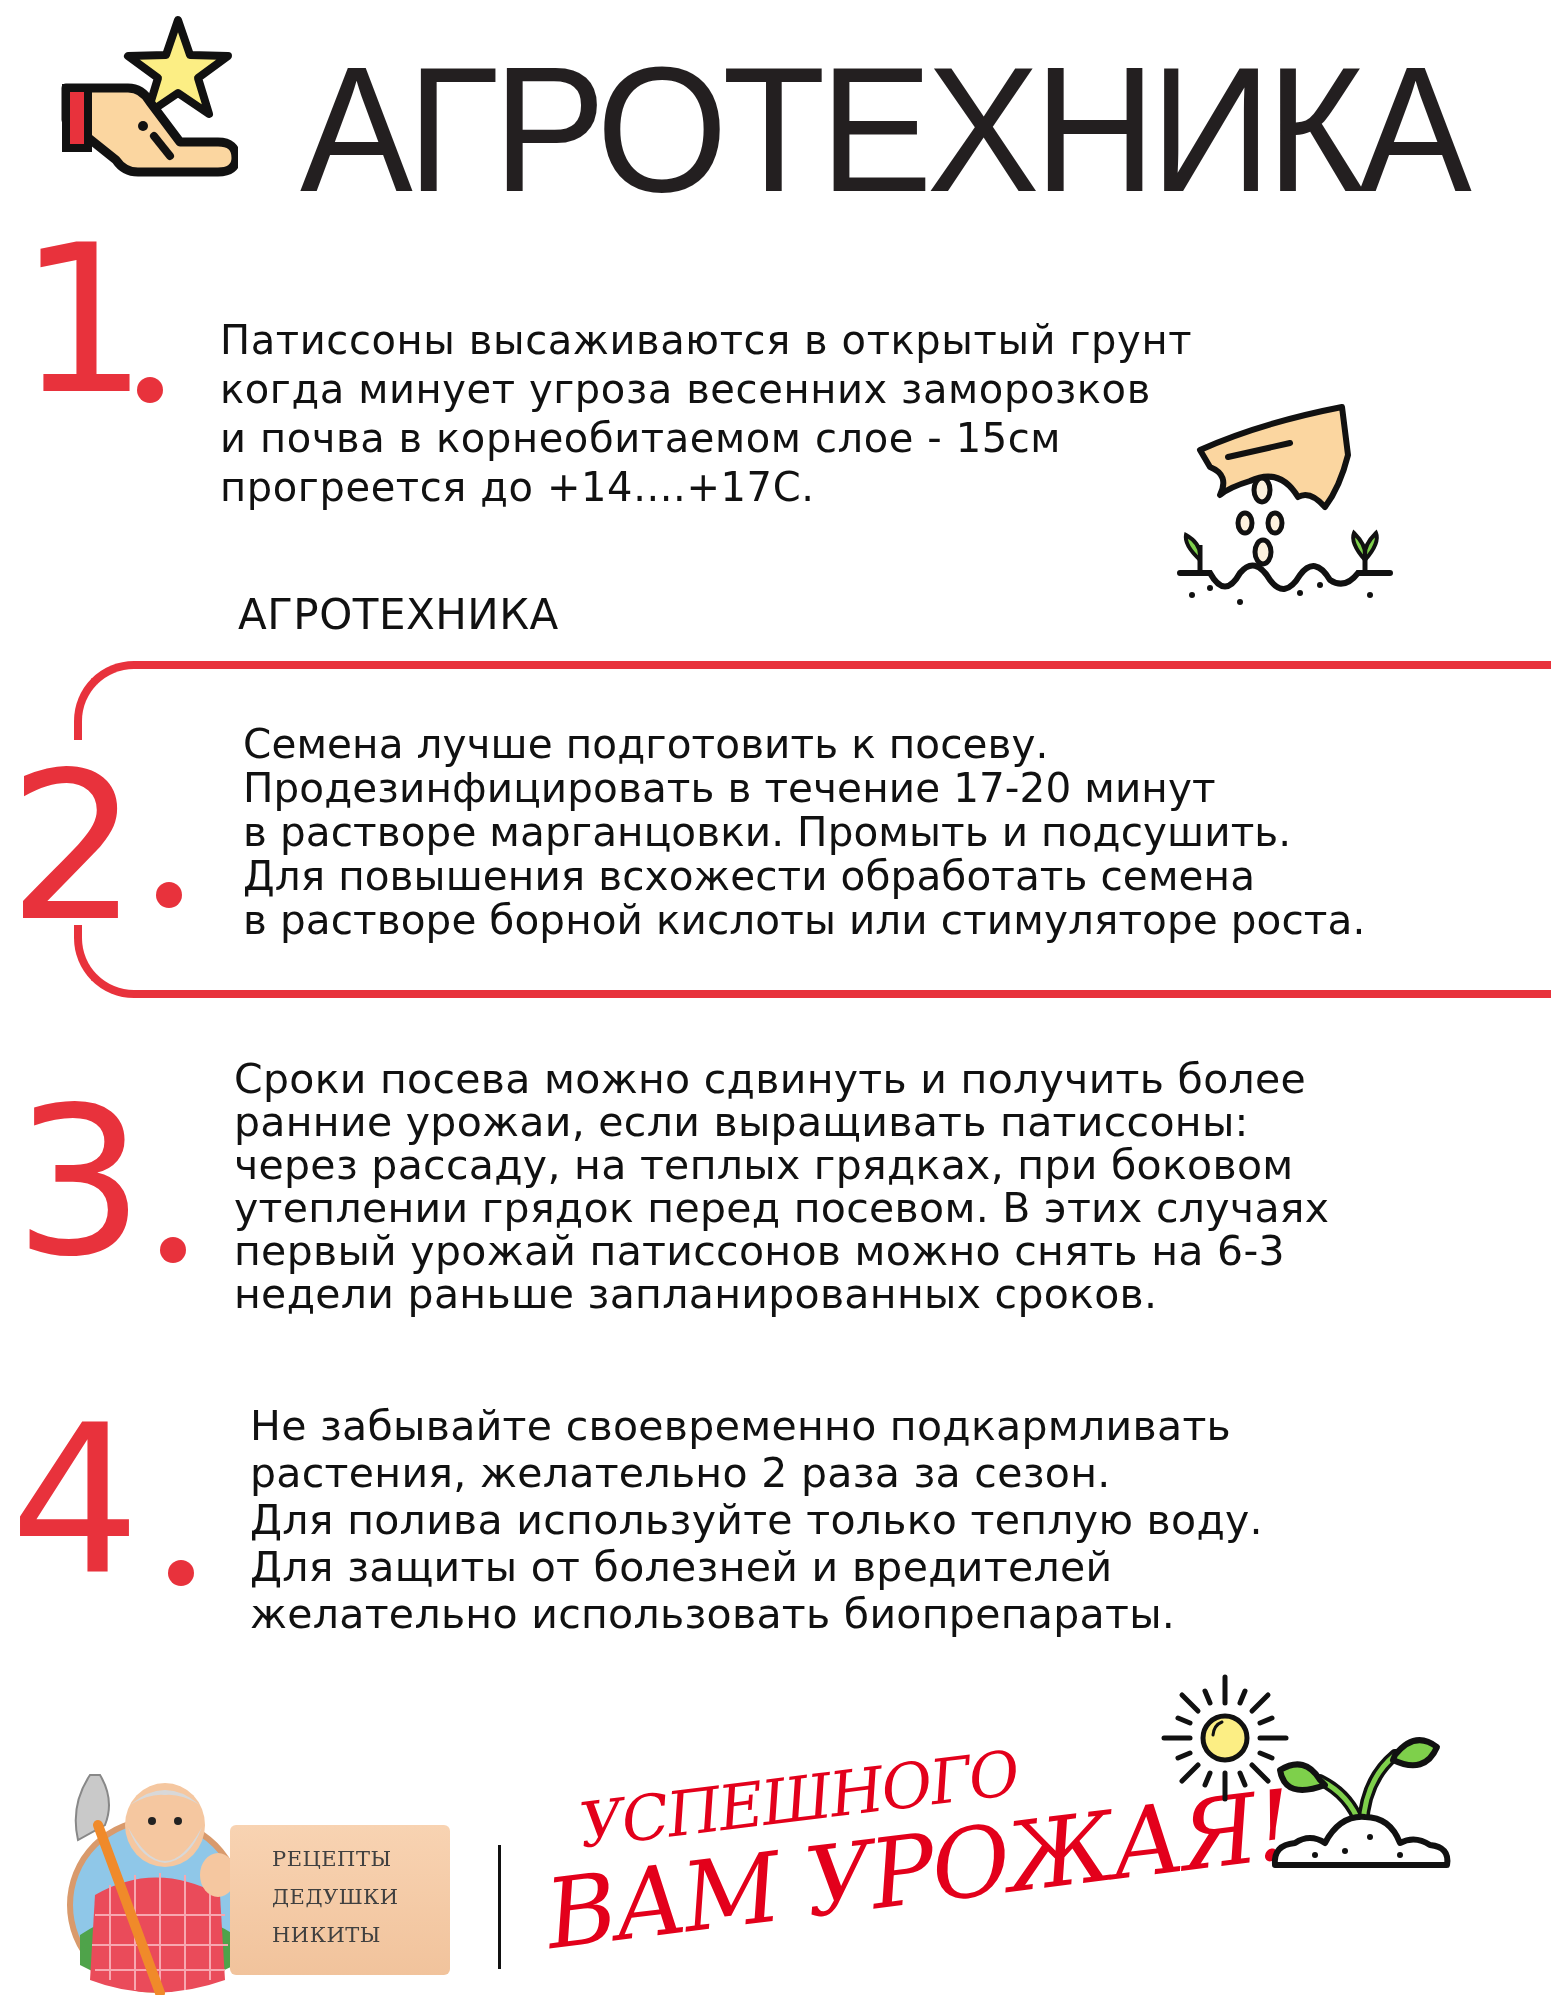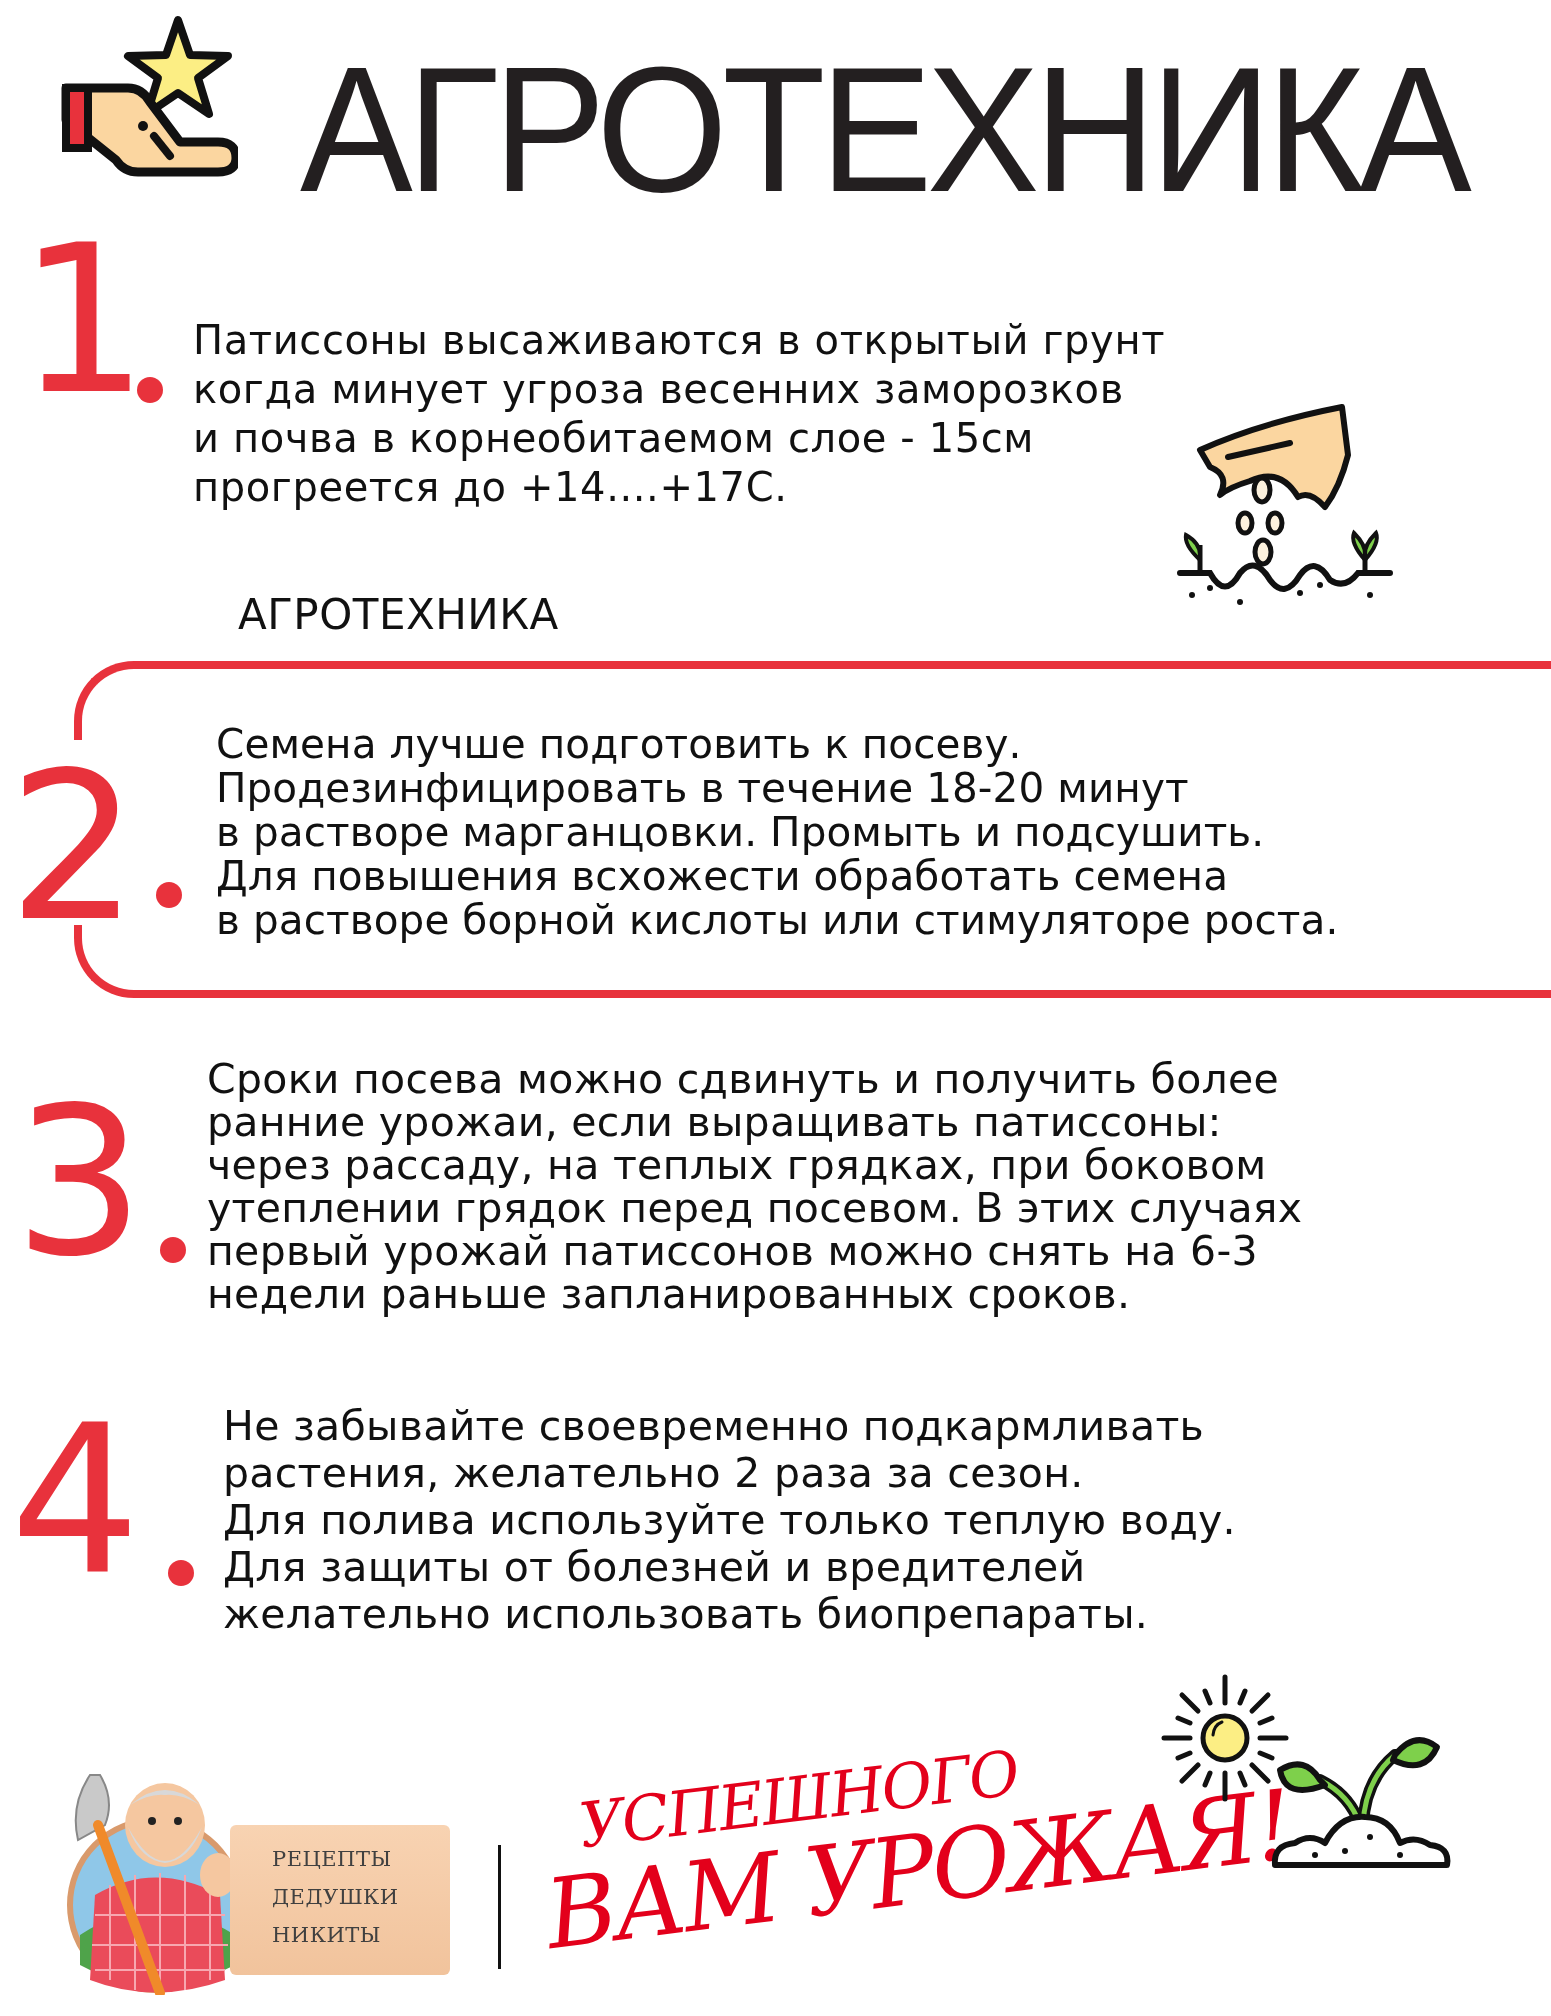--- a/index.html
+++ b/index.html
@@ -13,21 +13,21 @@
            transform: scaleX(0.95); transform-origin: left top; white-space: nowrap; }
   .hand-star-icon { left: 58px; top: 10px; width: 180px; height: 170px; }
 
   
   .num { font-family: "DejaVu Sans", sans-serif; color: #e8323c; font-size: 205px;
          line-height: 205px; font-weight: normal; }
   .dot { width: 26px; height: 26px; border-radius: 50%; background: #e8323c; }
 
   
   .para { font-family: "DejaVu Sans", sans-serif; font-size: 40px; white-space: pre-line;
-          color: #111; }
+          color: #111; margin-left: 27px; }
   .p1 { left: 193px; top: 316px; line-height: 49px; letter-spacing: 0.6px; }
   .p2 { left: 216px; top: 722px; line-height: 44px; font-size: 40.5px; letter-spacing: 0.1px; }
   .p3 { left: 207px; top: 1058px; line-height: 43px; font-size: 41px; letter-spacing: 0.3px; }
   .p4 { left: 223px; top: 1403px; line-height: 47px; font-size: 41px; letter-spacing: 0.3px; }
 
   .reco { left: 238px; top: 590px; font-family: "DejaVu Sans", sans-serif; font-size: 42px;
           letter-spacing: 0.5px; color: #111; }
 
   
   .box { left: 74px; top: 661px; width: 1520px; height: 337px; border: 8px solid #e8323c;
@@ -94,21 +94,21 @@
     <circle cx="200" cy="200" r="3" fill="#111"></circle>
 </svg>
 
 <div class="abs reco">АГРОТЕХНИКА</div>
 
 <div class="abs box"></div>
 <div class="abs box-gap"></div>
 <div class="abs num" style="left:8px; top:745px;">2</div>
 <div class="abs dot" style="left:156px; top:882px;"></div>
 <div class="abs para p2">Семена лучше подготовить к посеву.
-Продезинфицировать в течение 18-20 минут
+Продезинфицировать в течение 17-20 минут
 в растворе марганцовки. Промыть и подсушить.
 Для повышения всхожести обработать семена
 в растворе борной кислоты или стимуляторе роста.</div>
 
 <div class="abs num" style="left:14px; top:1080px;">3</div>
 <div class="abs dot" style="left:160px; top:1237px;"></div>
 <div class="abs para p3">Сроки посева можно сдвинуть и получить более
 ранние урожаи, если выращивать патиссоны:
 через рассаду, на теплых грядках, при боковом
 утеплении грядок перед посевом. В этих случаях

